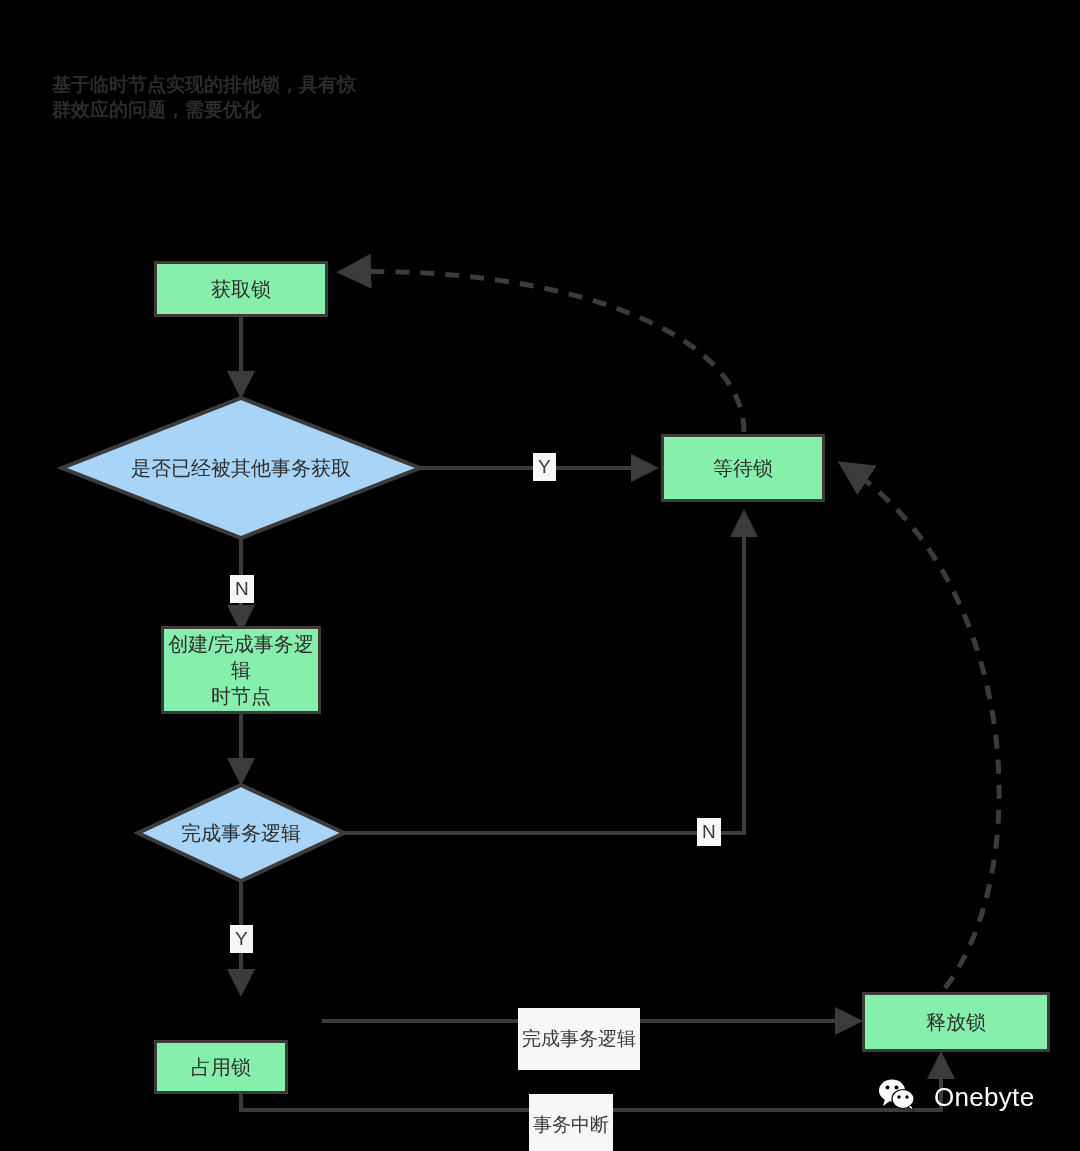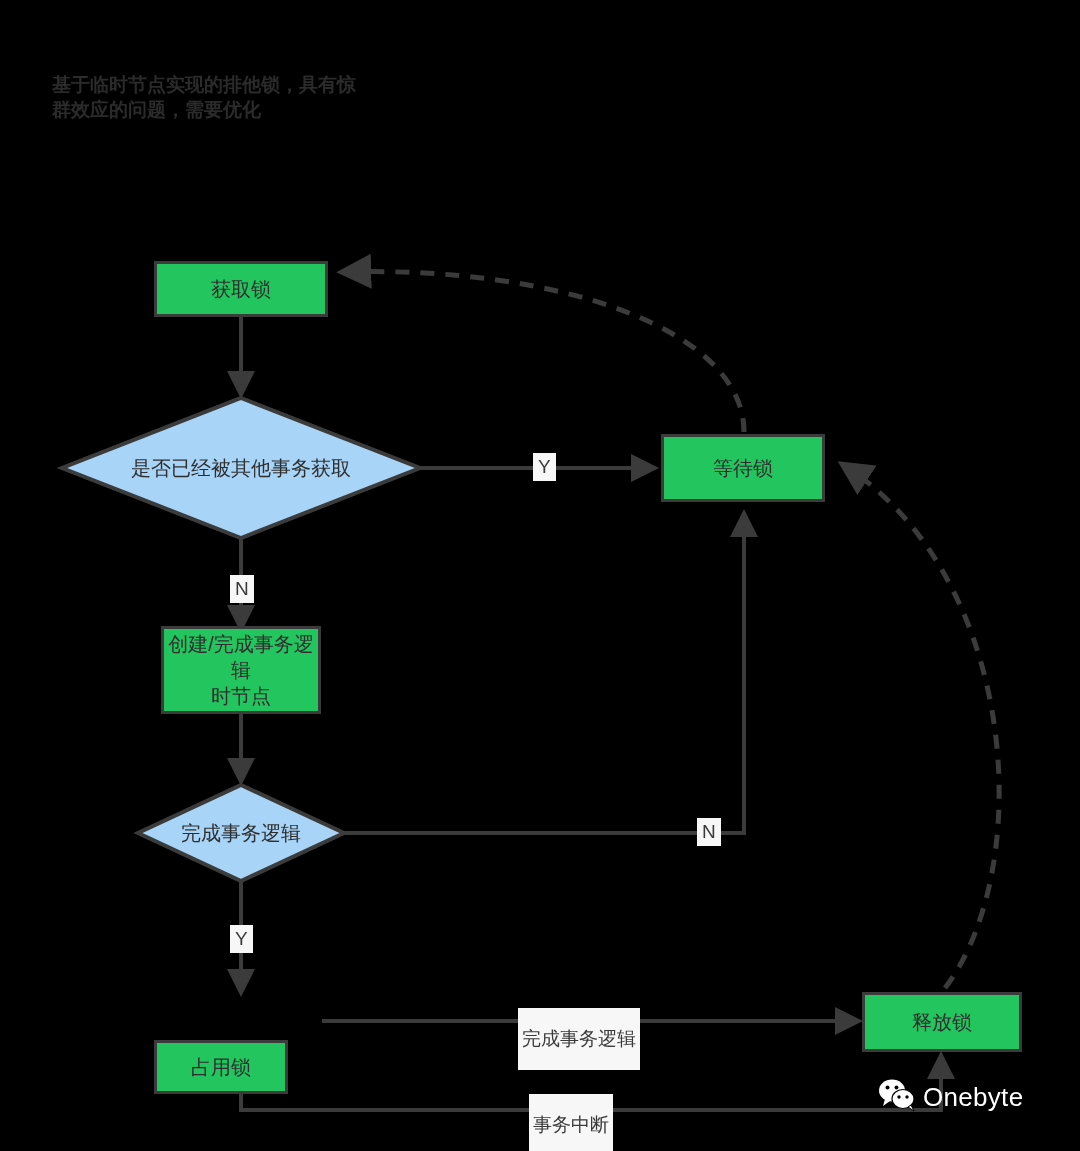--- a/index.html
+++ b/index.html
@@ -42,21 +42,21 @@
     box-sizing: border-box;
     display: flex;
     align-items: center;
     justify-content: center;
     text-align: center;
     color: #2e2e2e;
     font-size: 20px;
     line-height: 26px;
   }
   .node.box {
-    background: #22c55e;
+    background: #86efac;
     border: 3px solid #3b3b3b;
   }
 
   .node.diamond {
     background: transparent;
     border: 0;
   }
   .diamond .dlabel {
     position: relative;
     z-index: 2;
@@ -79,21 +79,21 @@
     padding: 2px 5px;
   }
 
   
   .watermark {
     position: absolute;
     left: 878px;
     top: 1078px;
     display: flex;
     align-items: center;
-    gap: 5px;
+    gap: 16px;
     z-index: 7;
   }
   .watermark .wm-text {
     color: #ffffff;
     font-size: 26px;
     line-height: 30px;
     letter-spacing: 0.3px;
   }
 </style>
 </head>
@@ -163,21 +163,21 @@
 </div>
 
 <div class="node box" style="left:154px; top:1040px; width:134px; height:54px;">
   <span>占用锁</span>
 </div>
 
 <div class="node box" style="left:661px; top:434px; width:164px; height:68px;">
   <span>等待锁</span>
 </div>
 
-<div class="node box" style="left:862px; top:992px; width:160px; height:60px;">
+<div class="node box" style="left:862px; top:992px; width:188px; height:60px;">
   <span>释放锁</span>
 </div>
 
 <div class="elabel small" style="left:533px; top:453px;">Y</div>
 
 <div class="elabel small" style="left:230px; top:575px;">N</div>
 
 <div class="elabel small" style="left:697px; top:818px;">N</div>
 
 <div class="elabel small" style="left:230px; top:925px;">Y</div>

